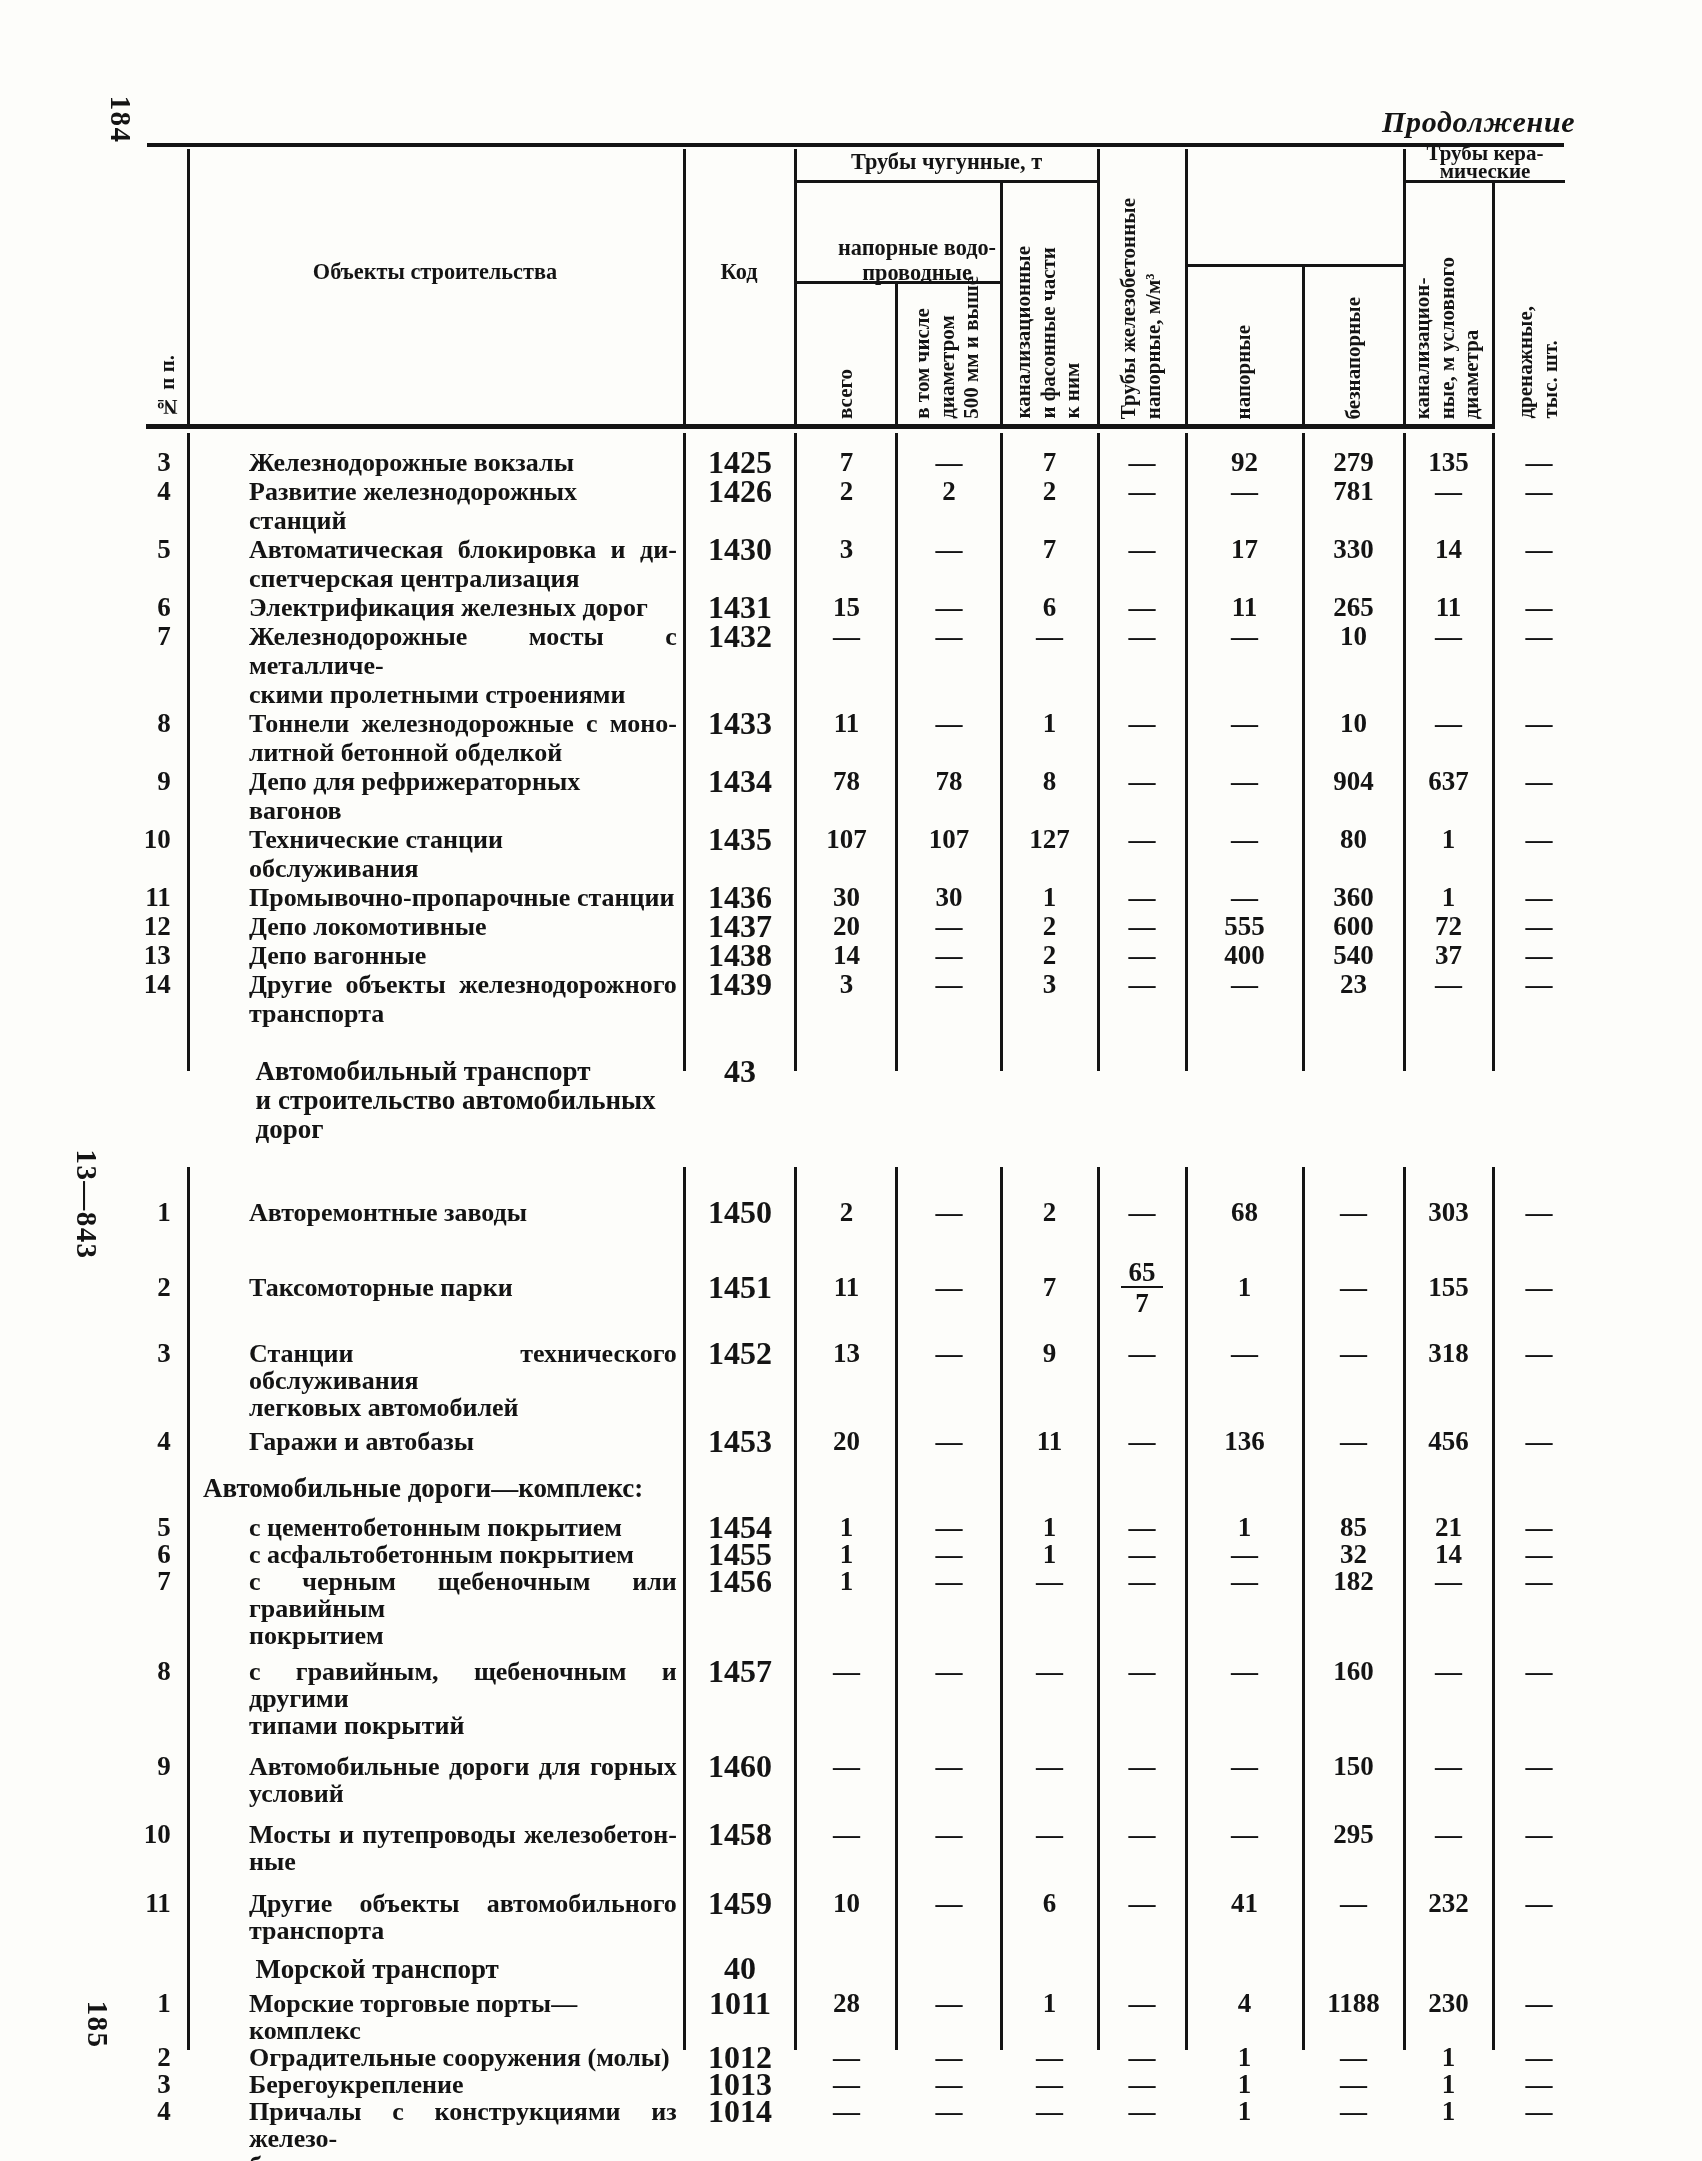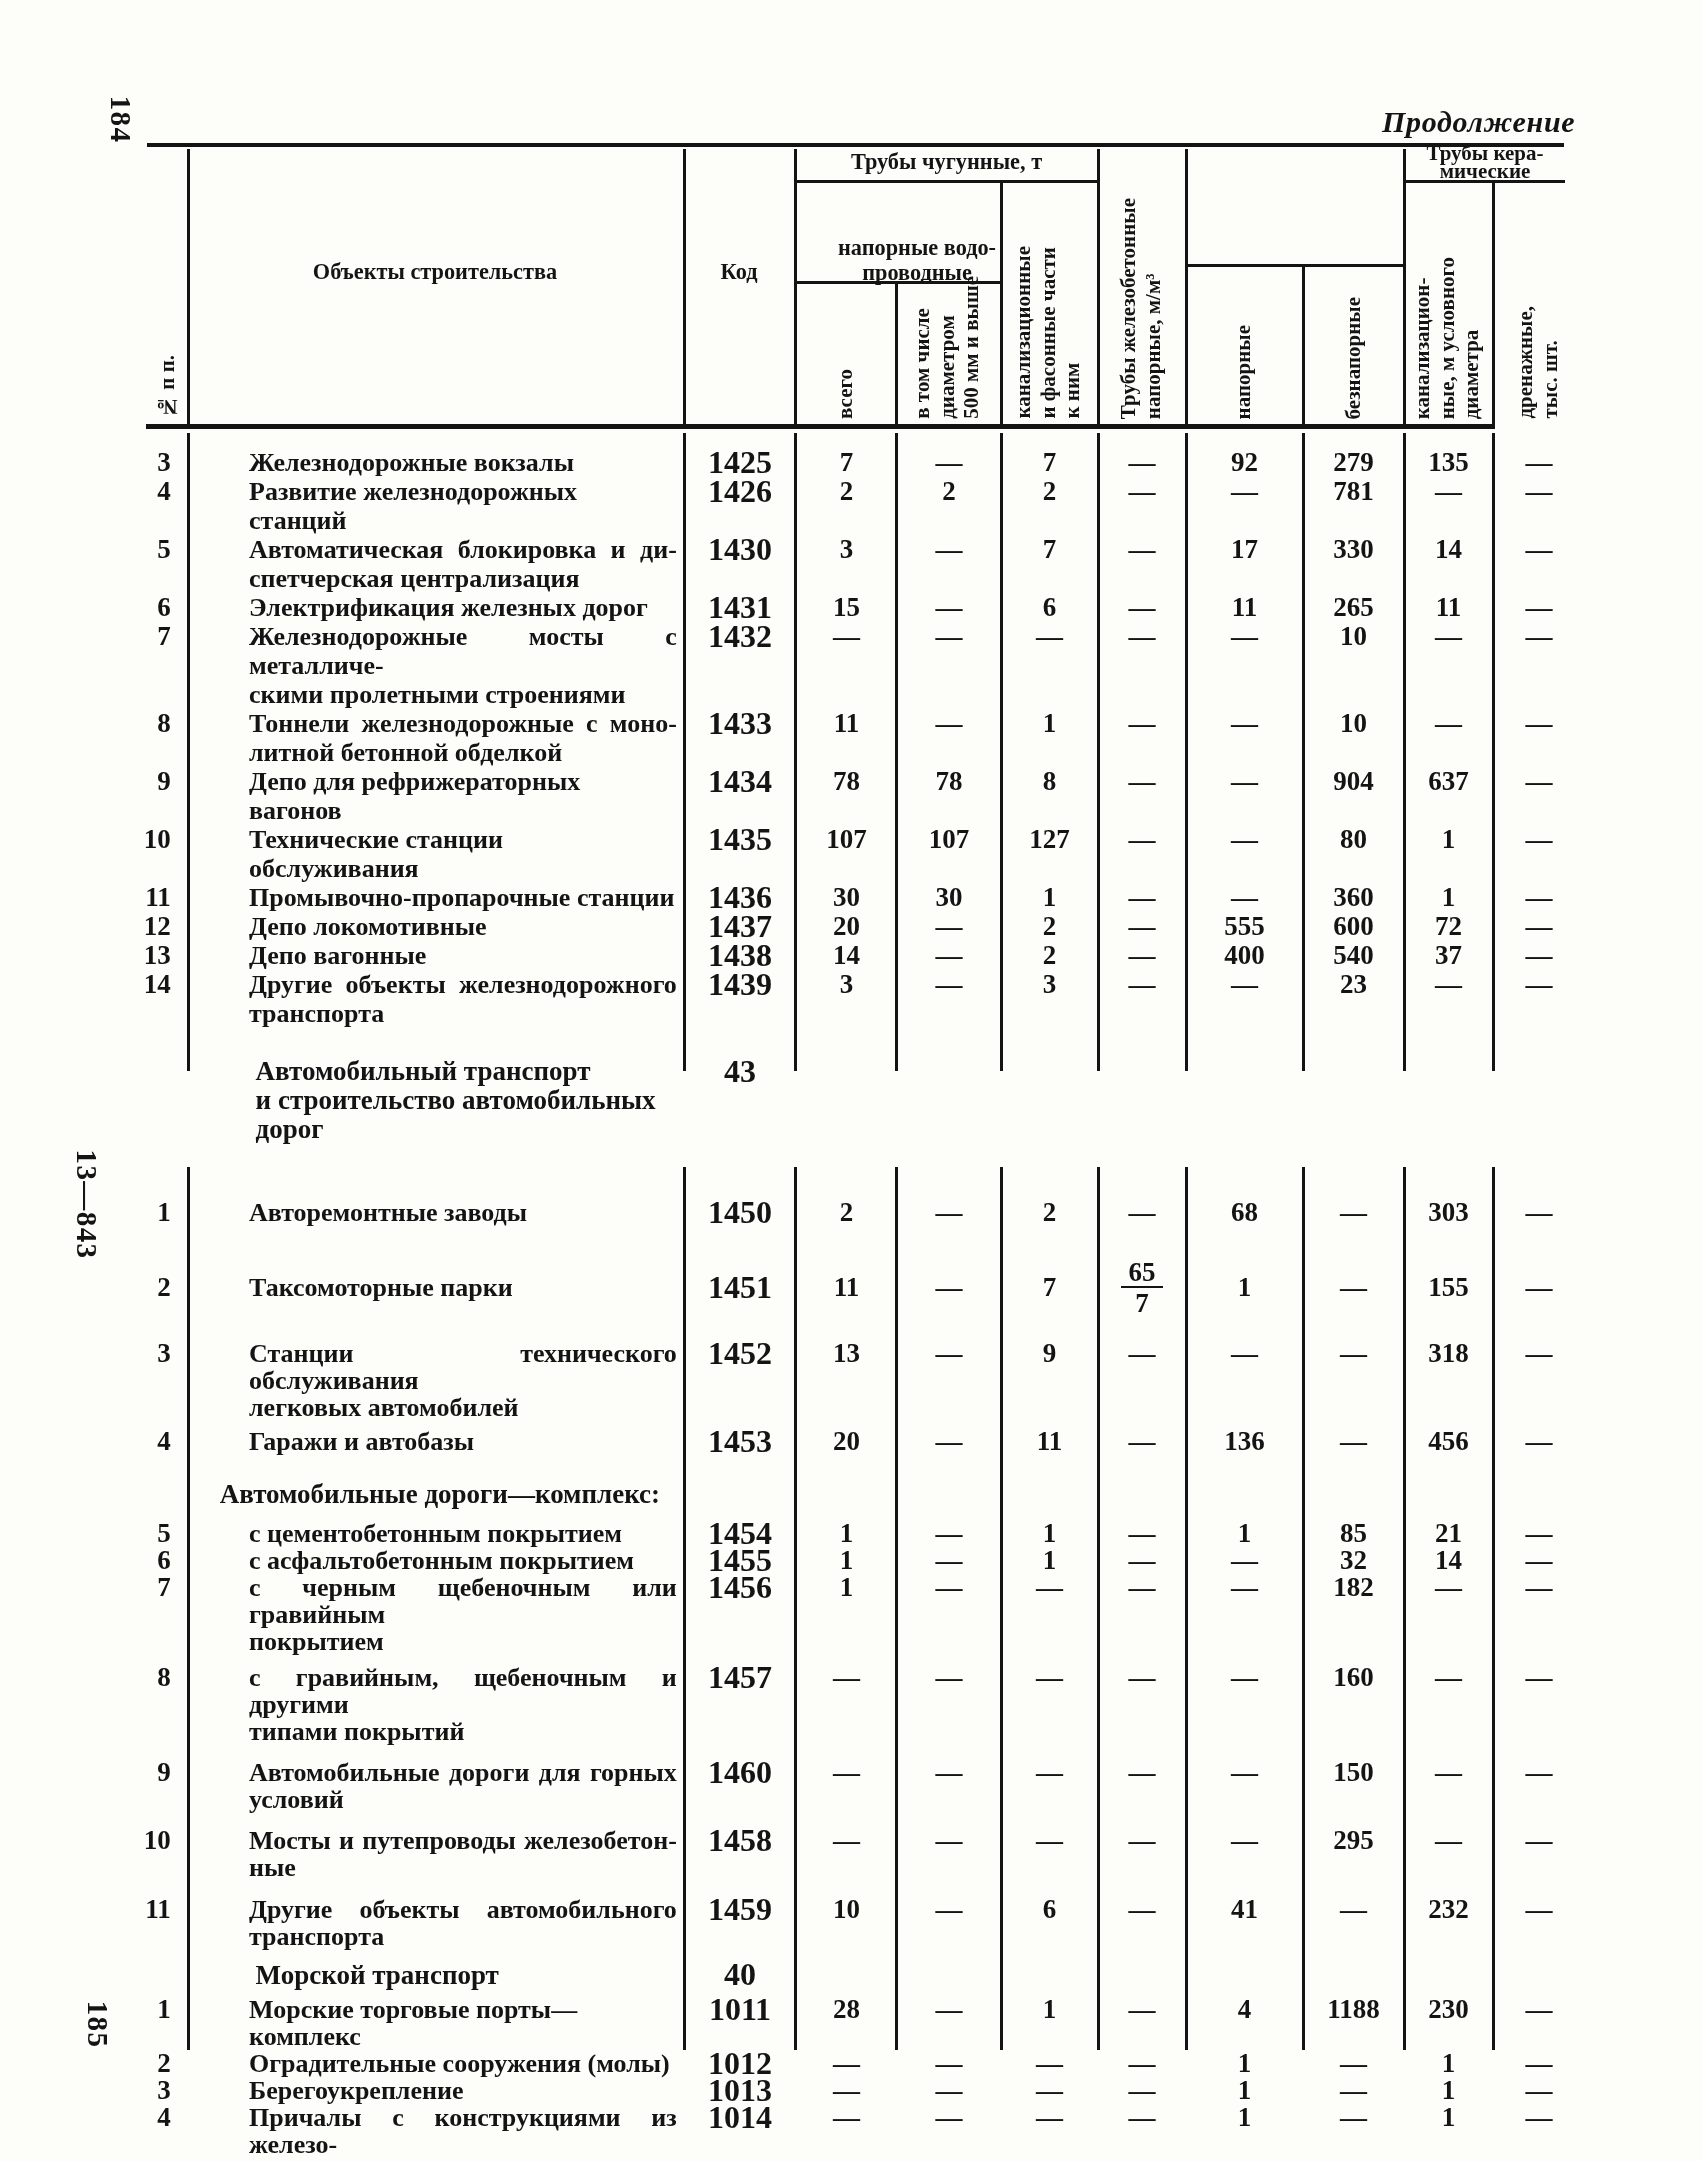--- a/index.html
+++ b/index.html
@@ -379,21 +379,21 @@
           <div class="c-code">1453</div>
           <div class="c-val">20</div>
           <div class="c-val">—</div>
           <div class="c-val">11</div>
           <div class="c-val">—</div>
           <div class="c-val">136</div>
           <div class="c-val">—</div>
           <div class="c-val">456</div>
           <div class="c-val">—</div>
         </div>
-        <div class="row" style="margin-top: 26px; text-align: center;">
+        <div class="row" style="margin-top: 20px;">
           <div></div>
           <div class="c-obj subhead">Автомобильные дороги—комплекс:</div>
         </div>
         <div class="row" style="margin-top: 11.5px;">
           <div class="c-num">5</div>
           <div class="c-obj">
             <div class="line">с цементобетонным покрытием</div>
           </div>
           <div class="c-code">1454</div>
           <div class="c-val">1</div>

